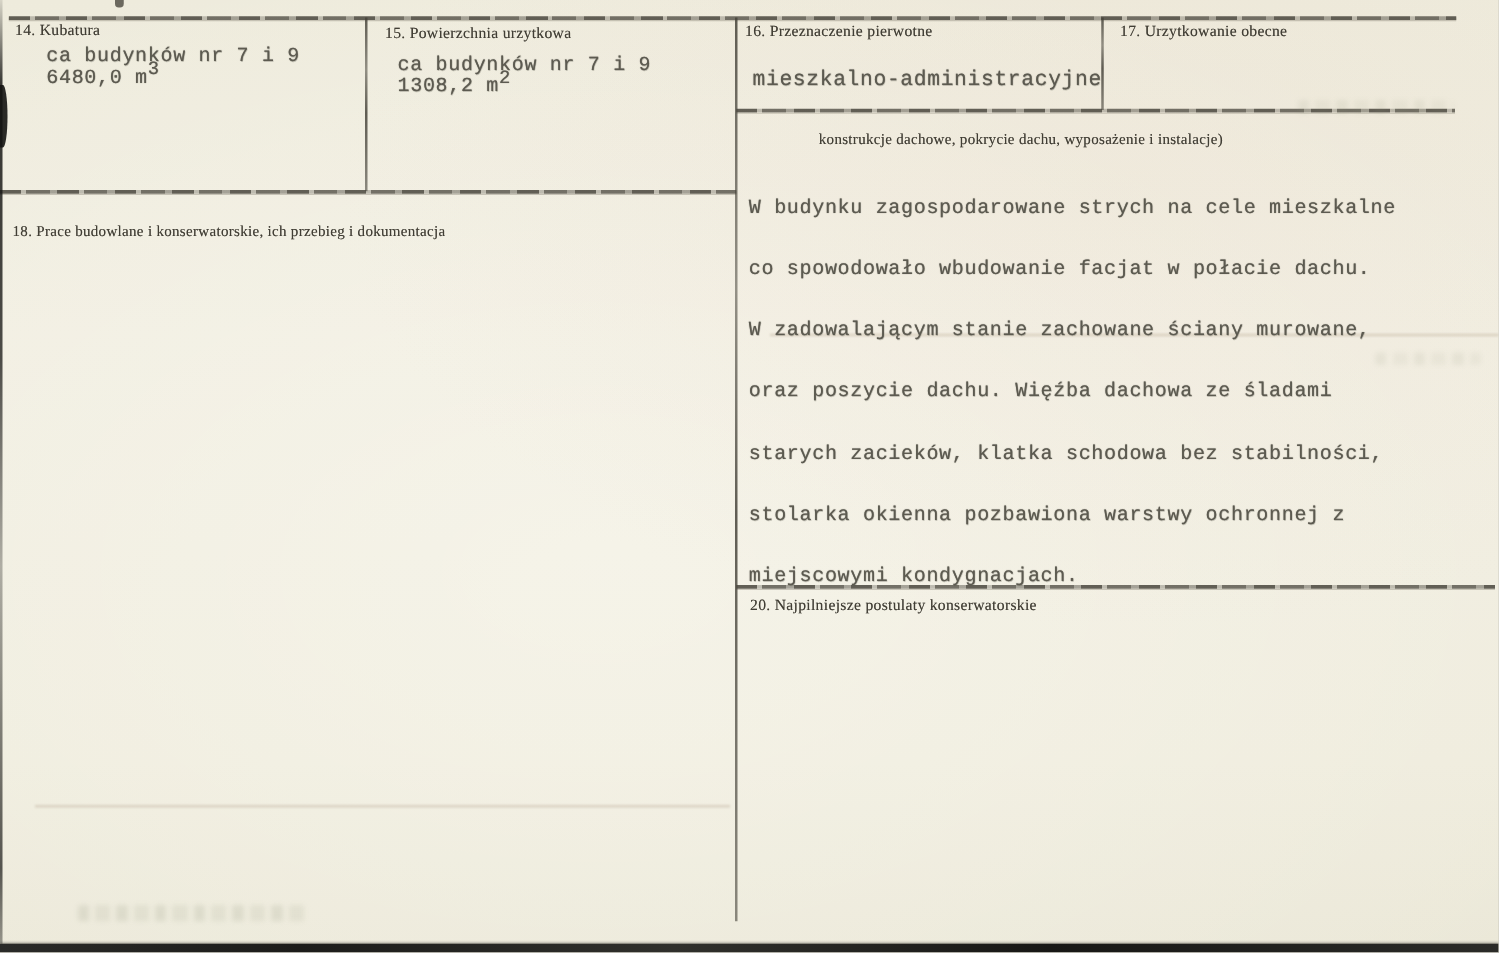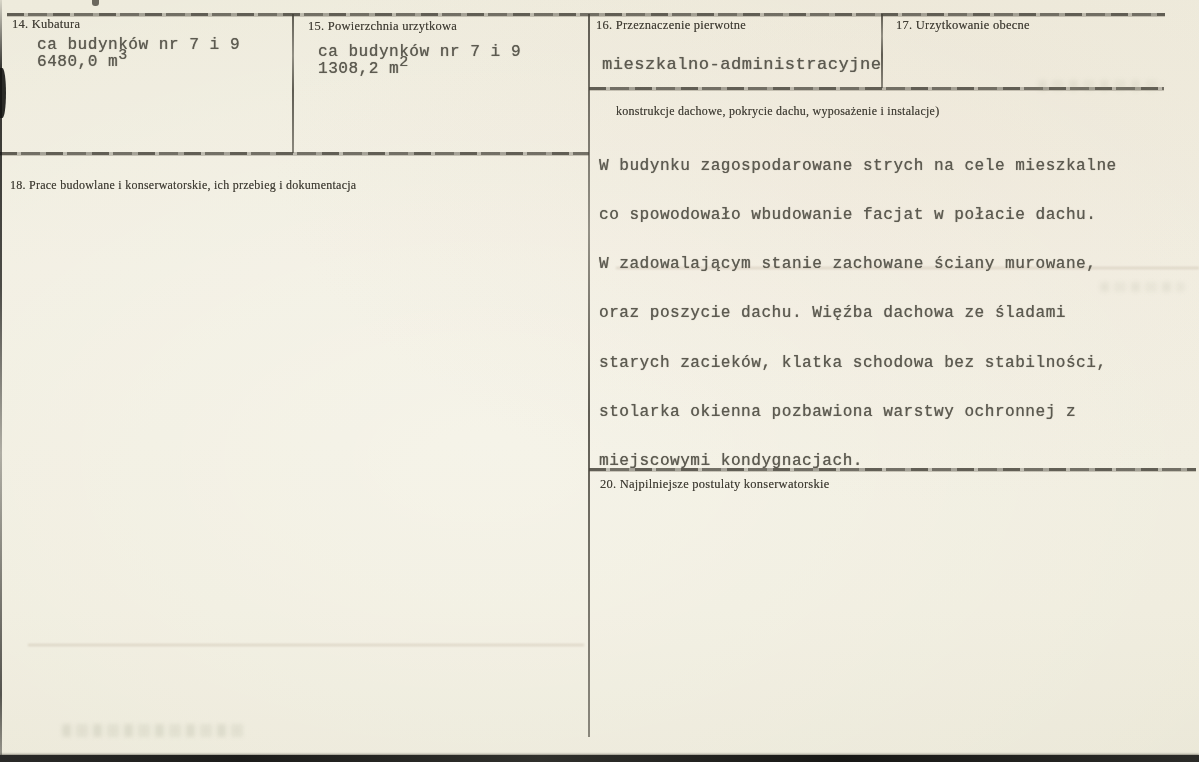--- a/index.html
+++ b/index.html
@@ -124,21 +124,21 @@
   <div class="typed" style="left:318px;top:44px;">ca budynków nr 7 i 9</div>
   <div class="typed" style="left:318px;top:61px;"><span>1308,2 m</span><span class="sup">2</span></div>
 
   <div class="lbl" style="left:596px;top:19px;text-align:right;">16. Przeznaczenie pierwotne</div>
   <div class="typed" style="left:602px;top:41px;font-size:17px;margin-top:16px;">mieszkalno-administracyjne</div>
 
   <div class="lbl" style="left:896px;top:19px;">17. Urzytkowanie obecne</div>
 
   <div class="lbl" style="left:10px;top:160px;font-size:12px;margin-top:19px;">18. Prace budowlane i konserwatorskie, ich przebieg i dokumentacja</div>
 
-  <div class="lbl small" style="left:616px;top:105px;">konstrukcje dachowe, pokrycie dachu, wyposażenie i instalacje)</div>
+  <div class="lbl small" style="left:655px;top:105px;">konstrukcje dachowe, pokrycie dachu, wyposażenie i instalacje)</div>
   <div class="typed p19" style="left:599px;top:125px;">
     <div>W budynku zagospodarowane strych na cele mieszkalne</div>
     <div>co spowodowało wbudowanie facjat w połacie dachu.</div>
     <div>W zadowalającym stanie zachowane ściany murowane,</div>
     <div>oraz poszycie dachu. Więźba dachowa ze śladami</div>
     <div>starych zacieków, klatka schodowa bez stabilności,</div>
     <div>stolarka okienna pozbawiona warstwy ochronnej z</div>
     <div>miejscowymi kondygnacjach.</div>
   </div>
 

